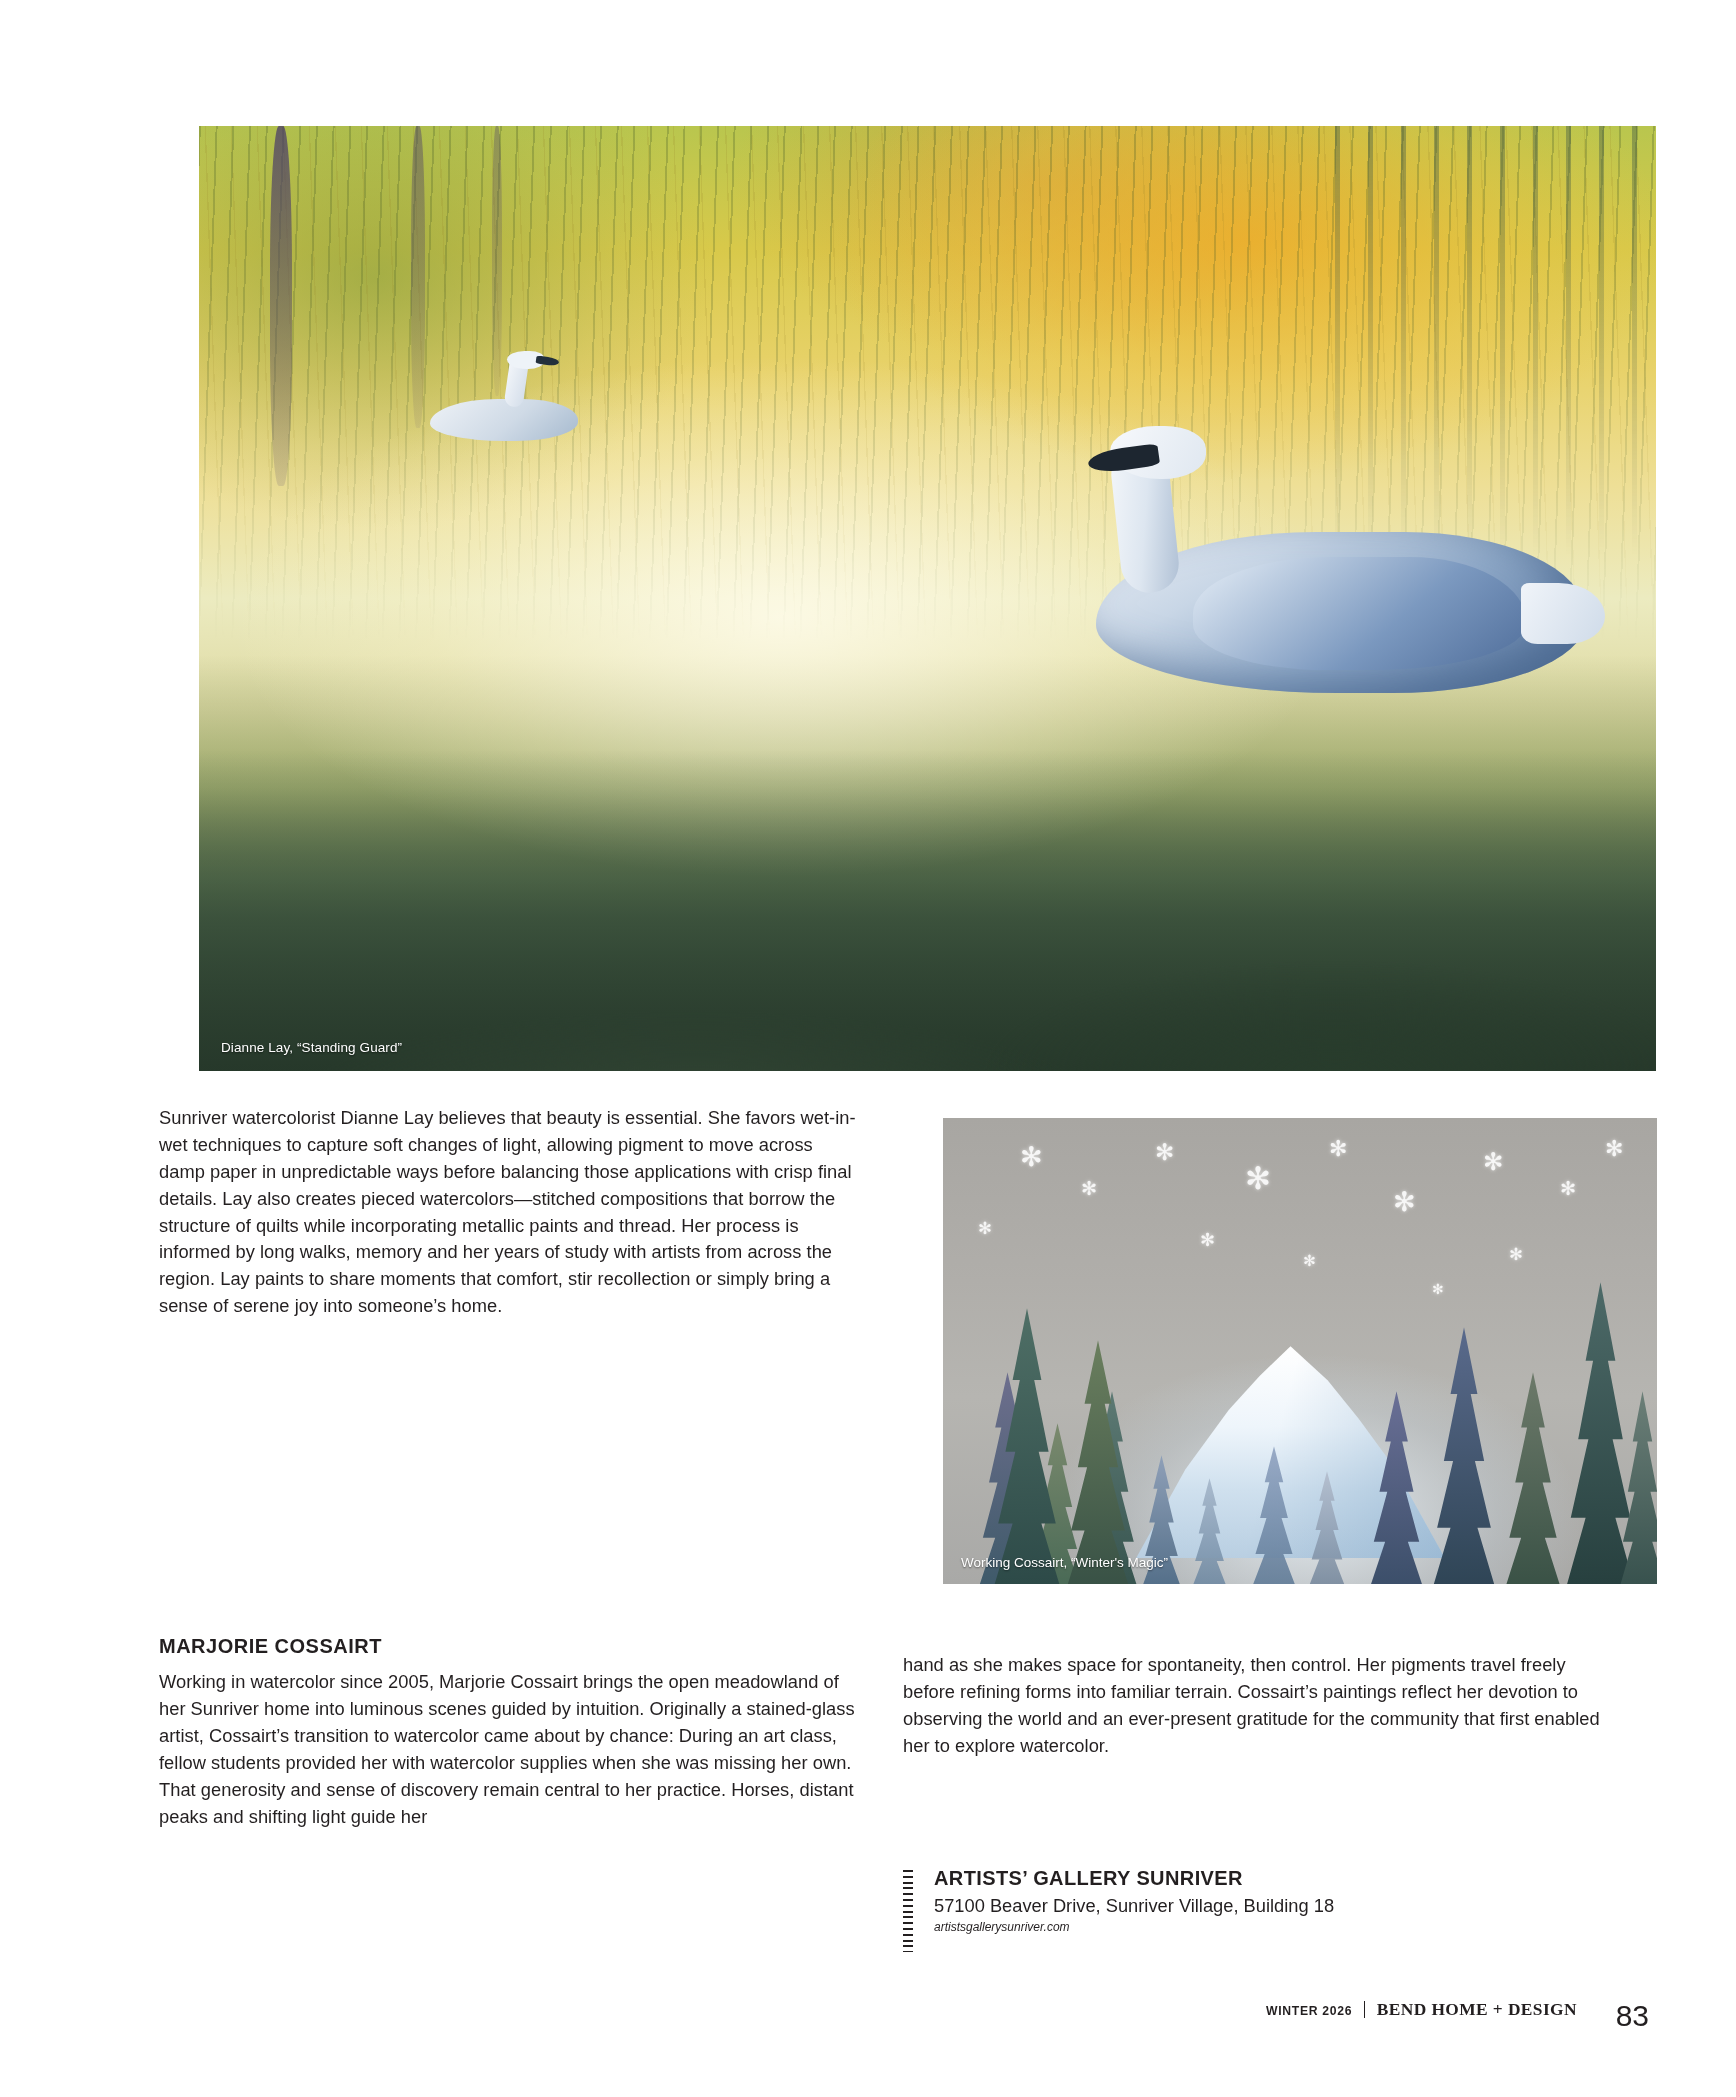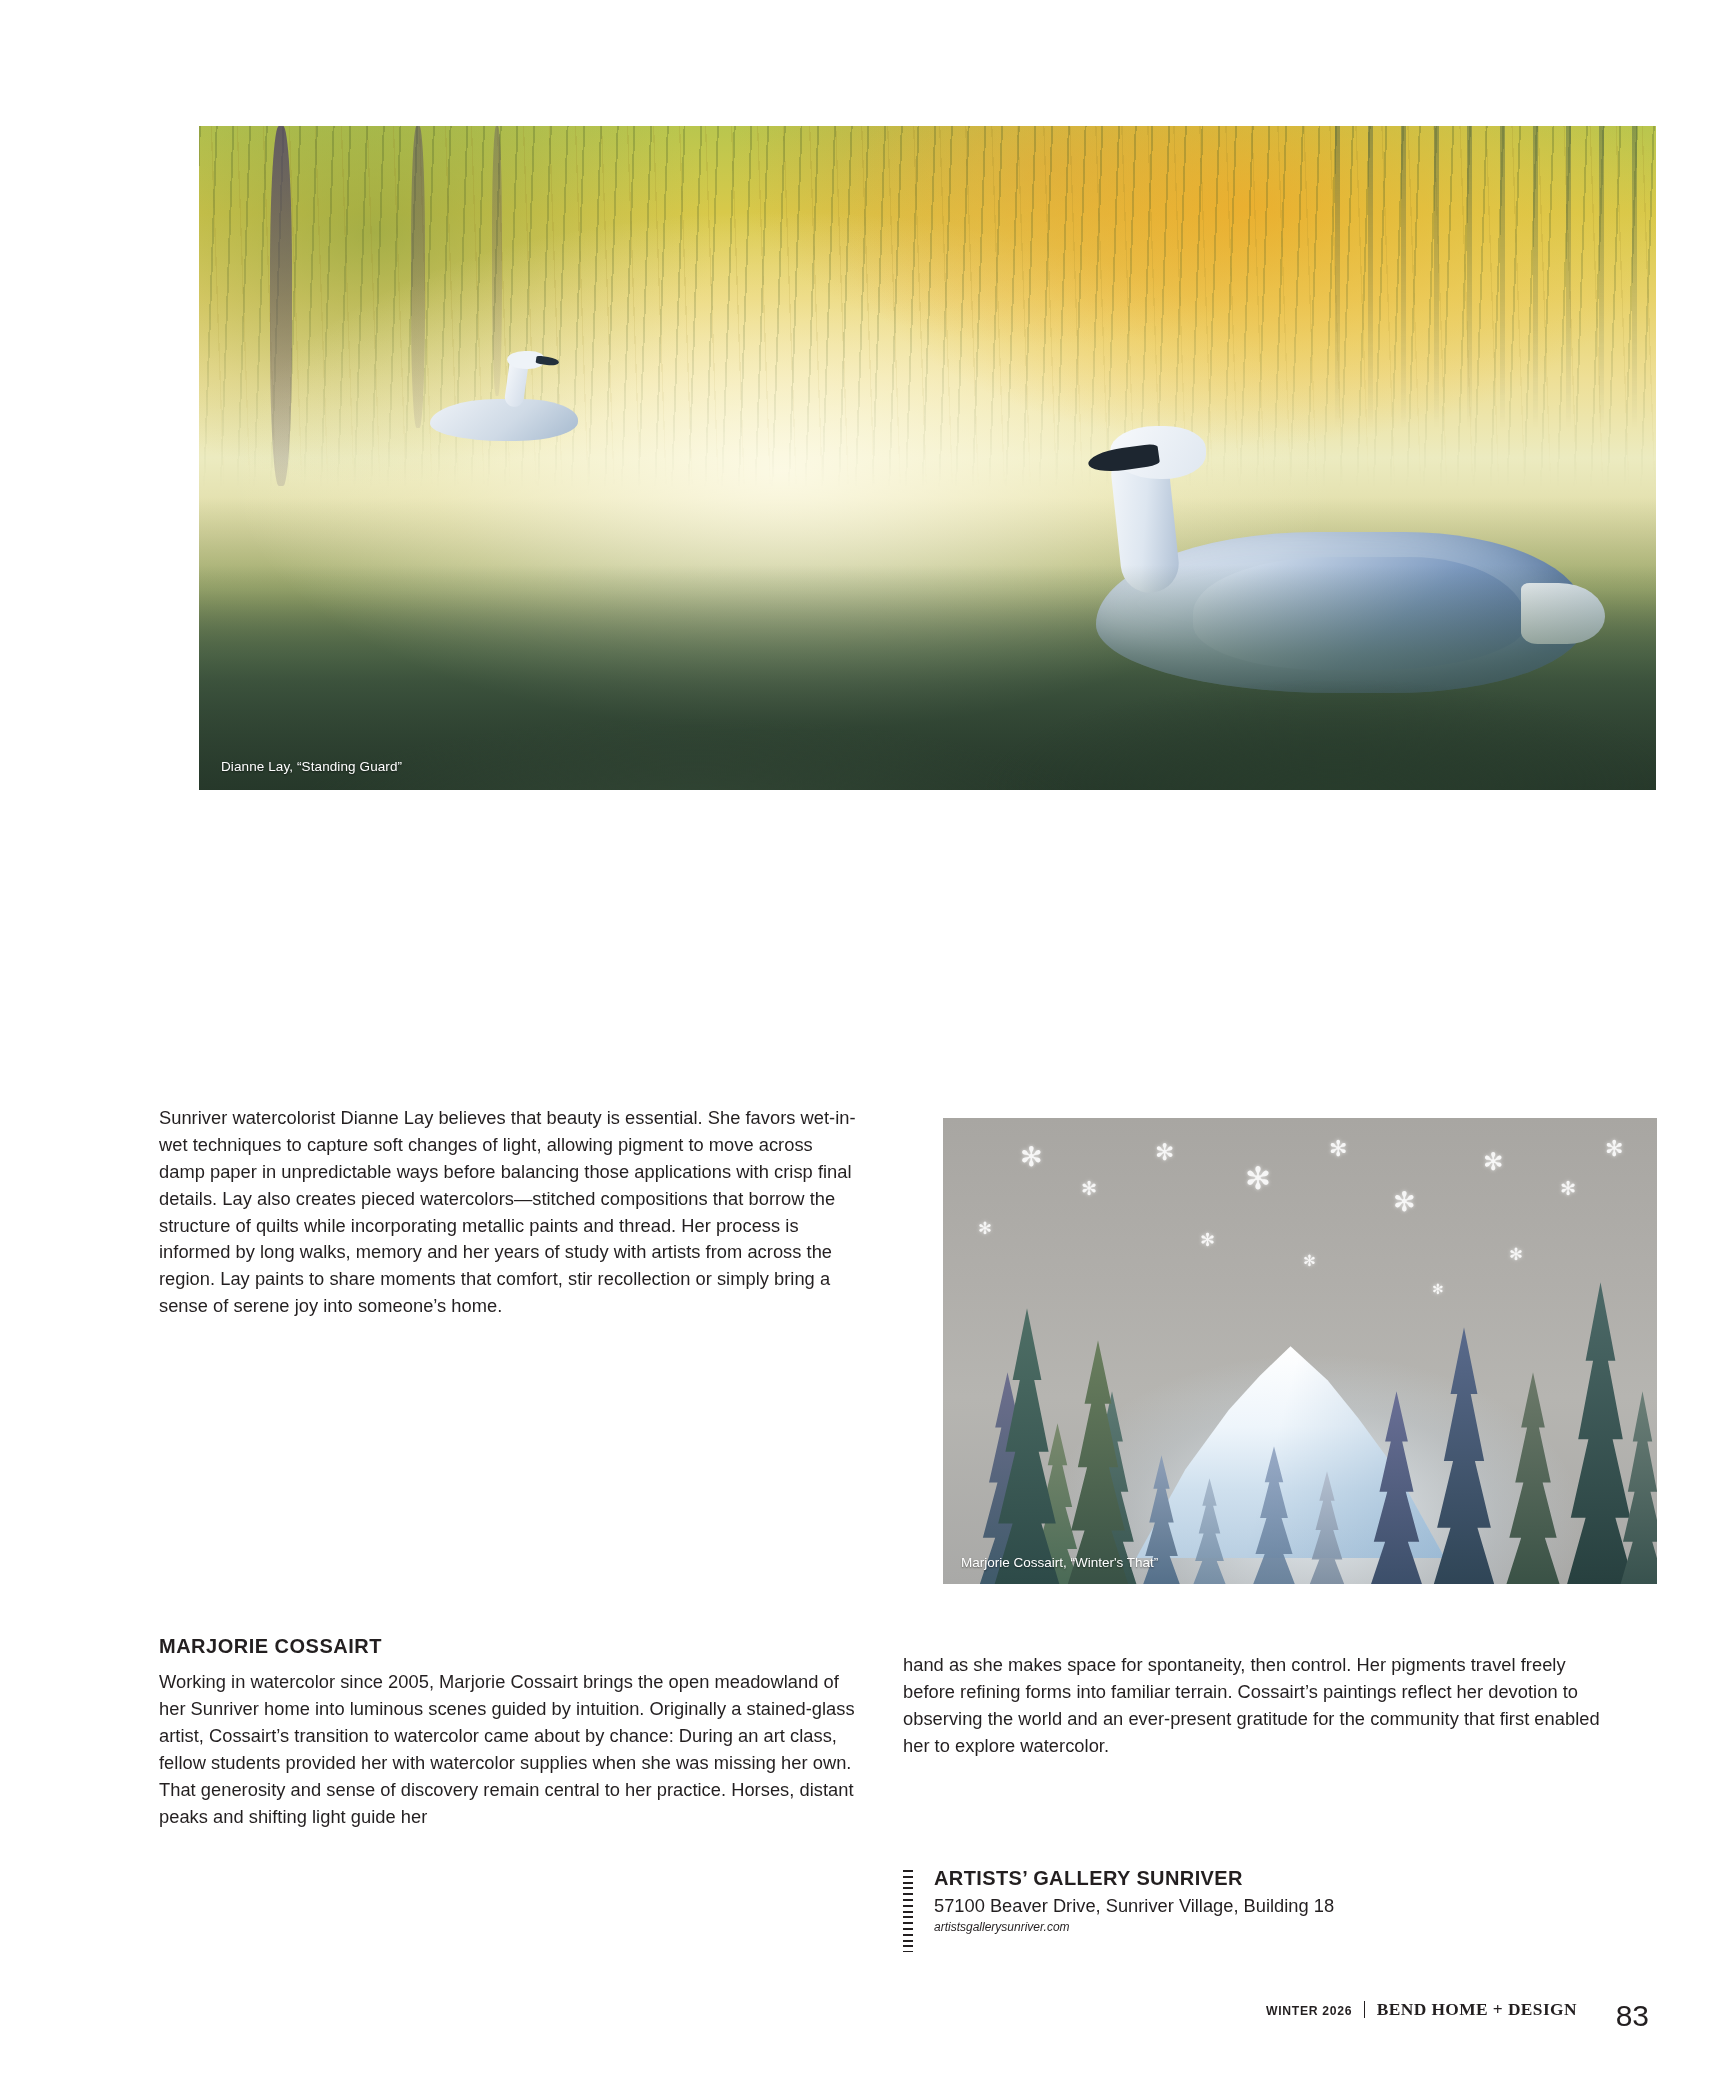--- a/index.html
+++ b/index.html
@@ -21,21 +21,21 @@
     inset: 0;
     background: #ffffff;
   }
 
   
   .hero {
     position: absolute;
     left: 159px;
     top: 116px;
     width: 1457px;
-    height: 664px;
+    height: 945px;
     overflow: hidden;
     background: #cbd48a;
   }
   .hero-art {
     position: absolute;
     inset: 0;
     background:
       
       radial-gradient(ellipse 579px 334px at 72% 12%, rgba(240,170,40,0.75) 0%, rgba(240,190,60,0.35) 45%, rgba(240,200,90,0) 72%),
       radial-gradient(ellipse 450px 257px at 58% 6%, rgba(228,120,40,0.35) 0%, rgba(228,140,50,0) 70%),
@@ -451,21 +451,21 @@
       <span class="snowflake" style="left:450px;top:71px;font-size:27px;">✻</span>
       <span class="snowflake" style="left:540px;top:32px;font-size:24.4px;">✻</span>
       <span class="snowflake" style="left:617px;top:61px;font-size:19.3px;">✻</span>
       <span class="snowflake" style="left:662px;top:19.3px;font-size:22px;">✻</span>
       <span class="snowflake" style="left:35px;top:103px;font-size:16.7px;">✻</span>
       <span class="snowflake" style="left:257px;top:113px;font-size:18px;">✻</span>
       <span class="snowflake" style="left:360px;top:135px;font-size:15.4px;">✻</span>
       <span class="snowflake" style="left:566px;top:129px;font-size:16.7px;">✻</span>
       <span class="snowflake" style="left:489px;top:164px;font-size:14px;">✻</span>
     </div>
-    <figcaption class="winter-caption">Marjorie Cossairt, “Winter's That”</figcaption>
+    <figcaption class="winter-caption">Working Cossairt, “Winter's Magic”</figcaption>
   </figure>
 
   <div class="col col-right" id="right-text">
     <p class="body">hand as she makes space for spontaneity, then control. Her pigments travel freely before refining forms into familiar terrain. Cossairt’s paintings reflect her devotion to observing the world and an ever-present gratitude for the community that first enabled her to explore watercolor.</p>
   </div>
 
   <div class="gallery">
     <div class="gallery-inner">
       <div class="gallery-bars"></div>
       <div class="gallery-title">ARTISTS’ GALLERY SUNRIVER</div>

